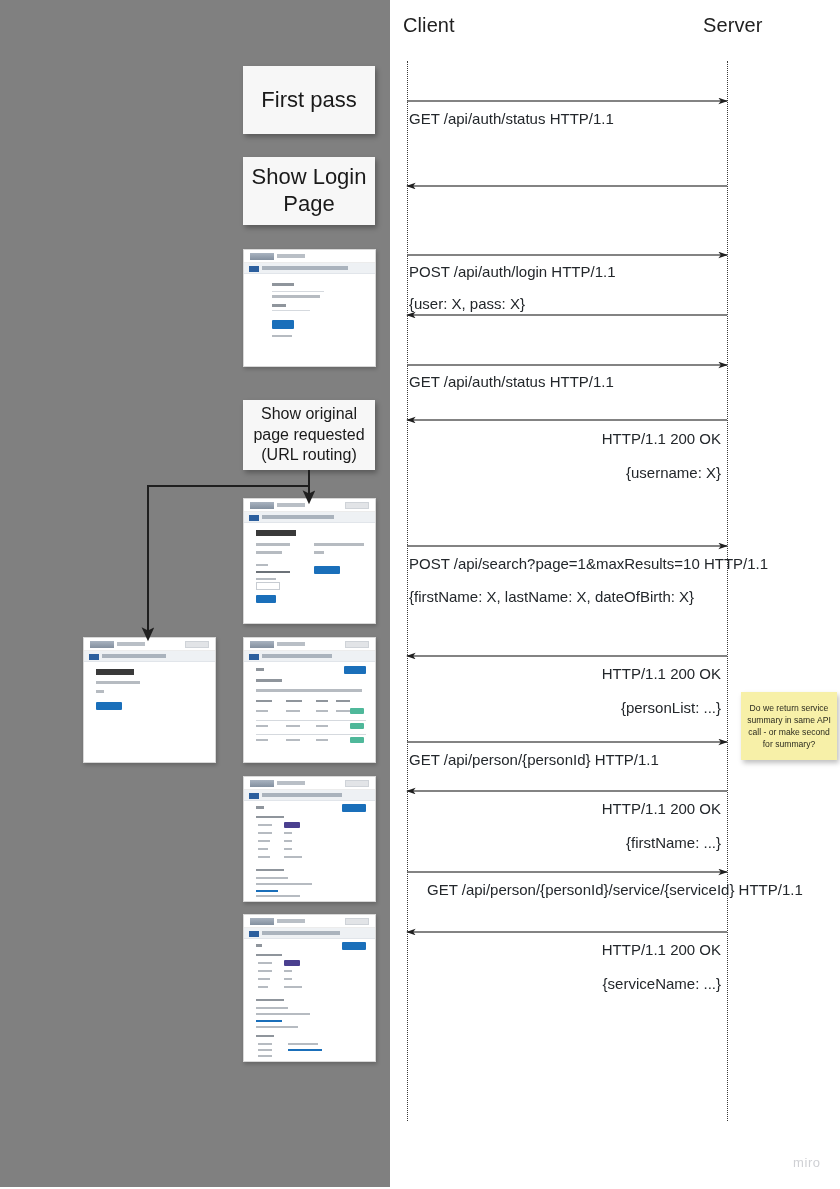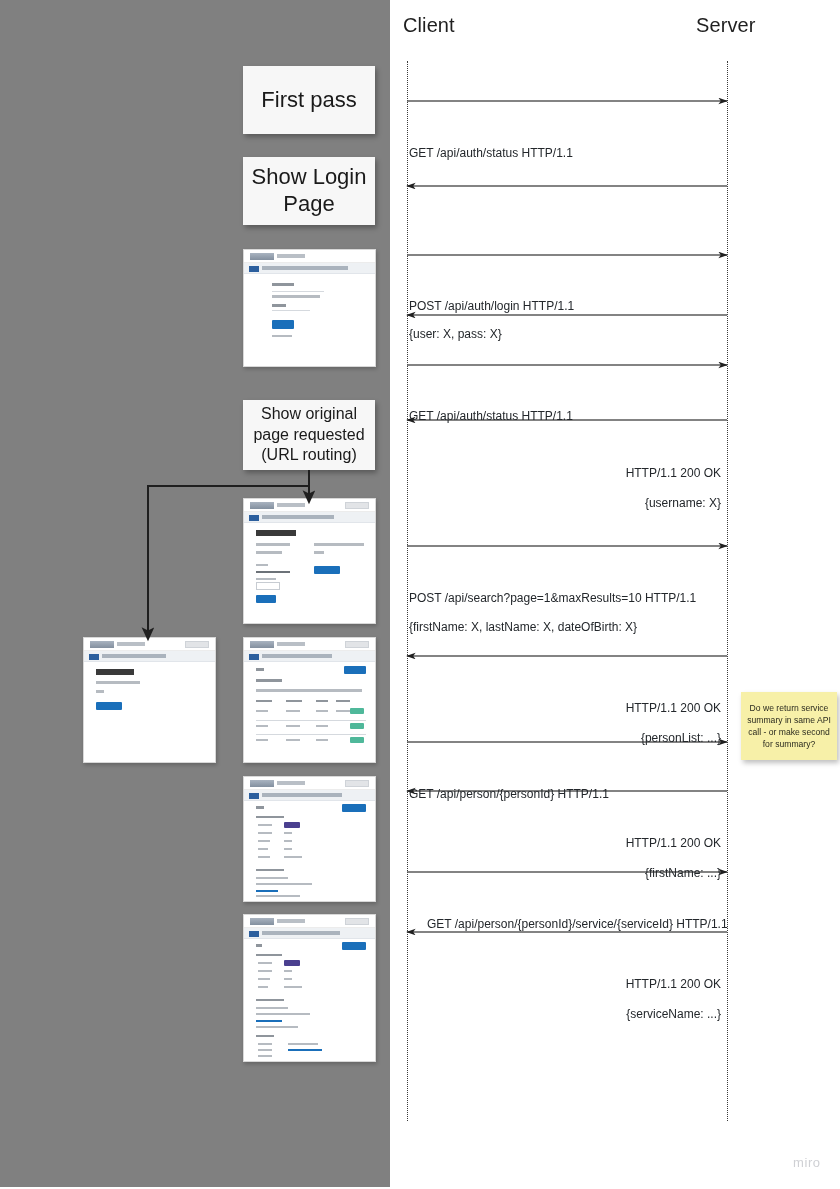--- a/index.html
+++ b/index.html
@@ -122,25 +122,24 @@
     letter-spacing: .1px;
     white-space: nowrap;
   }
   .lifeline {
     position: absolute;
     width: 0px;
     border-left: 1.5px dotted #3a3a3a;
   }
   .msg-label {
     position: absolute;
-    font-size: 12px;
+    font-size: 15px;
     color: #23272b;
     white-space: nowrap;
     line-height: 1.35;
-    margin-top: 36px;
   }
   .msg-label.right { text-align: right; }
 
   
   #sticky {
     position: absolute;
     left: 741px; top: 692px;
     width: 96px; height: 68px;
     background: #f7f0a8;
     box-shadow: 2px 3px 5px rgba(0,0,0,0.25);
@@ -347,21 +346,21 @@
     </defs>
 
     <path d="M309,470 L309,497" stroke="#1f1f1f" stroke-width="2" fill="none" marker-end="url(#arrowhead)"></path>
 
     <path d="M309,470 L309,486 L148,486 L148,634" stroke="#1f1f1f" stroke-width="2" fill="none" marker-end="url(#arrowhead)"></path>
   </svg>
 
   <div id="seq">
 
     <div class="actor" style="left:13px; top:14px;">Client</div>
-    <div class="actor" style="left:306px; top:14px;">Server</div>
+    <div class="actor" style="left:313px; top:14px;">Server</div>
 
     <div class="lifeline" style="left:17px; top:61px; height:1060px;"></div>
     <div class="lifeline" style="left:337px; top:61px; height:1060px;"></div>
 
     <svg style="position:absolute; left:0; top:0; width:450px; height:1189px;" viewBox="0 0 450 1189">
       <defs>
         <marker id="ah-r" markerWidth="10" markerHeight="10" refX="8.6" refY="3.3" orient="auto" markerUnits="userSpaceOnUse">
           <path d="M0,0 L9.5,3.3 L0,6.6 L2.4,3.3 Z" fill="#1f1f1f"></path>
         </marker>
         <marker id="ah-l" markerWidth="10" markerHeight="10" refX="8.6" refY="3.3" orient="auto" markerUnits="userSpaceOnUse">

